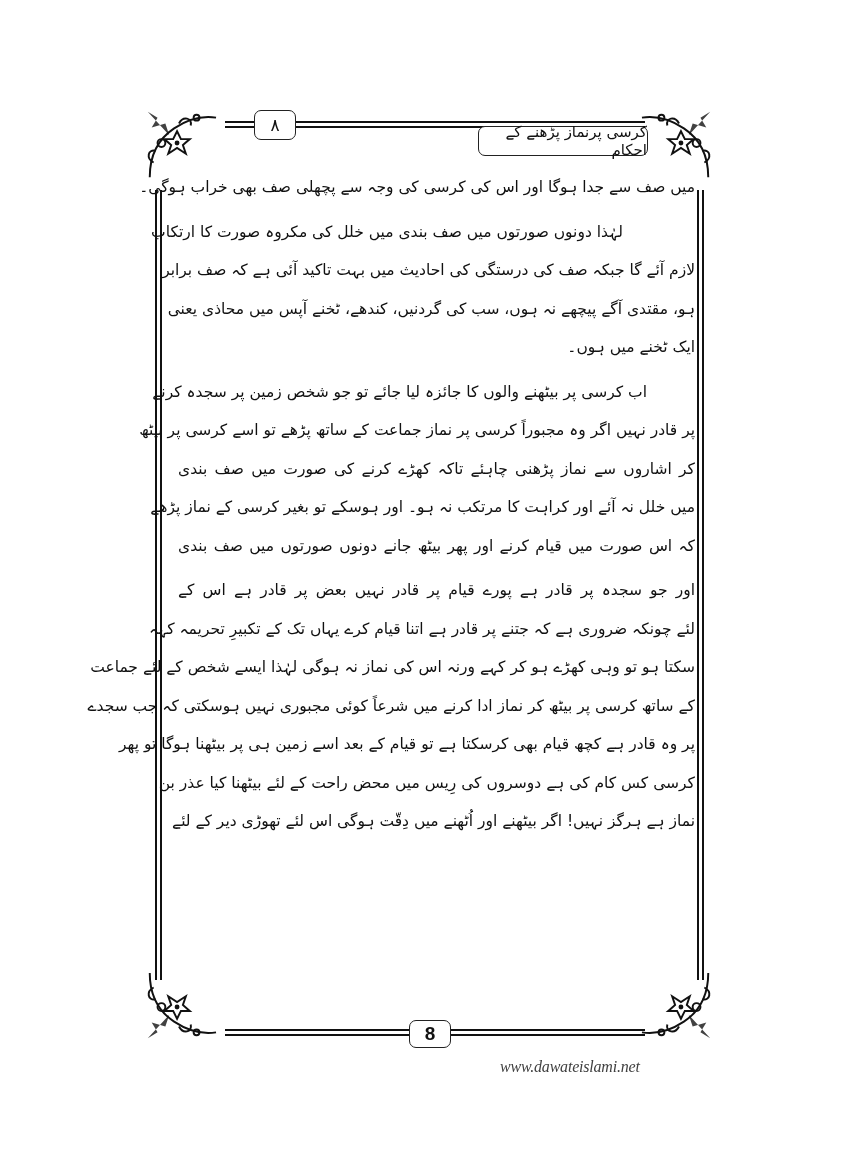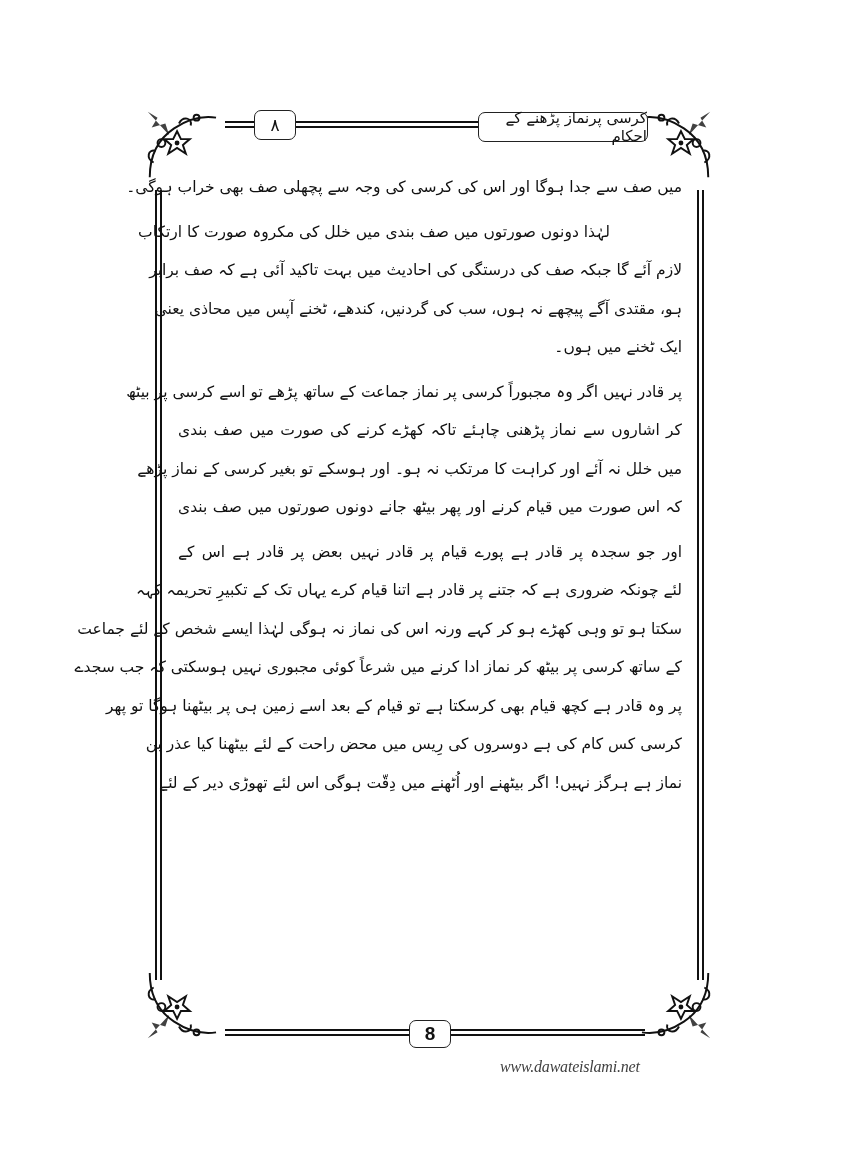--- a/index.html
+++ b/index.html
@@ -7,36 +7,36 @@
          font-family: "DejaVu Sans", sans-serif; color: #111; }
 
   .frame-line { position: absolute; background: #111; }
   .vline { width: 2px; }
   .hline { height: 2px; }
 
   .header-box, .footer-box {
     position: absolute; background: #fff; border: 1.5px solid #222; border-radius: 7px;
     display: flex; align-items: center; justify-content: center;
   }
-  .header-title-box { left: 478px; top: 112px; width: 168px; height: 28px;
+  .header-title-box { left: 478px; top: 126px; width: 168px; height: 28px;
     font-family: "DejaVu Sans", sans-serif; font-size: 15px; direction: rtl; }
   .header-page-box { left: 254px; top: 110px; width: 40px; height: 28px;
     font-family: "DejaVu Sans", sans-serif; font-size: 17px; }
   .footer-page-box { left: 409px; top: 1020px; width: 40px; height: 26px;
     font-family: "Liberation Sans", sans-serif; font-weight: bold; font-size: 19px; }
 
   .ornament { position: absolute; width: 78px; height: 78px; }
   .ornament svg { width: 100%; height: 100%; }
 
   .content {
     position: absolute; left: 178px; top: 168px; width: 520px;
     direction: rtl; text-align: justify;
     font-family: "DejaVu Sans", sans-serif; font-size: 15.5px; line-height: 38.5px;
   }
-  .content p { margin: 0 16px 6px 0; }
+  .content p { margin: 0 3px 6px 0; }
   .content .line { display: block; text-align-last: justify; white-space: nowrap; }
   .content .line.last { text-align-last: right; }
 
   .watermark {
     position: absolute; left: 500px; top: 1058px;
     font-family: Liberation Serif, serif; font-style: italic; font-size: 16px;
     color: #404040; letter-spacing: -0.2px;
   }
 </style>
 </head>
@@ -121,20 +121,21 @@
   <p>
     <span class="line last">میں صف سے جدا ہوگا اور اس کی کرسی کی وجہ سے پچھلی صف بھی خراب ہوگی۔</span>
   </p>
   <p>
     <span class="line" style="padding-right:72px;">لہٰذا دونوں صورتوں میں صف بندی میں خلل کی مکروہ صورت کا ارتکاب</span>
     <span class="line">لازم آئے گا جبکہ صف کی درستگی کی احادیث میں بہت تاکید آئی ہے کہ صف برابر</span>
     <span class="line">ہو، مقتدی آگے پیچھے نہ ہوں، سب کی گردنیں، کندھے، ٹخنے آپس میں محاذی یعنی</span>
     <span class="line last">ایک ٹخنے میں ہوں۔</span>
   </p>
   <p>
+    <span class="line" style="padding-right:48px;">اب کرسی پر بیٹھنے والوں کا جائزہ لیا جائے تو جو شخص زمین پر سجدہ کرنے</span>
     <span class="line">پر قادر نہیں اگر وہ مجبوراً کرسی پر نماز جماعت کے ساتھ پڑھے تو اسے کرسی پر بیٹھ</span>
     <span class="line">کر اشاروں سے نماز پڑھنی چاہئے تاکہ کھڑے کرنے کی صورت میں صف بندی</span>
     <span class="line">میں خلل نہ آئے اور کراہت کا مرتکب نہ ہو۔ اور ہوسکے تو بغیر کرسی کے نماز پڑھے</span>
     <span class="line">کہ اس صورت میں قیام کرنے اور پھر بیٹھ جانے دونوں صورتوں میں صف بندی</span>
   </p>
   <p>
     <span class="line" style="">اور جو سجدہ پر قادر ہے پورے قیام پر قادر نہیں بعض پر قادر ہے اس کے</span>
     <span class="line">لئے چونکہ ضروری ہے کہ جتنے پر قادر ہے اتنا قیام کرے یہاں تک کے تکبیرِ تحریمہ کہہ</span>
     <span class="line">سکتا ہو تو وہی کھڑے ہو کر کہے ورنہ اس کی نماز نہ ہوگی لہٰذا ایسے شخص کے لئے جماعت</span>
     <span class="line">کے ساتھ کرسی پر بیٹھ کر نماز ادا کرنے میں شرعاً کوئی مجبوری نہیں ہوسکتی کہ جب سجدے</span>

